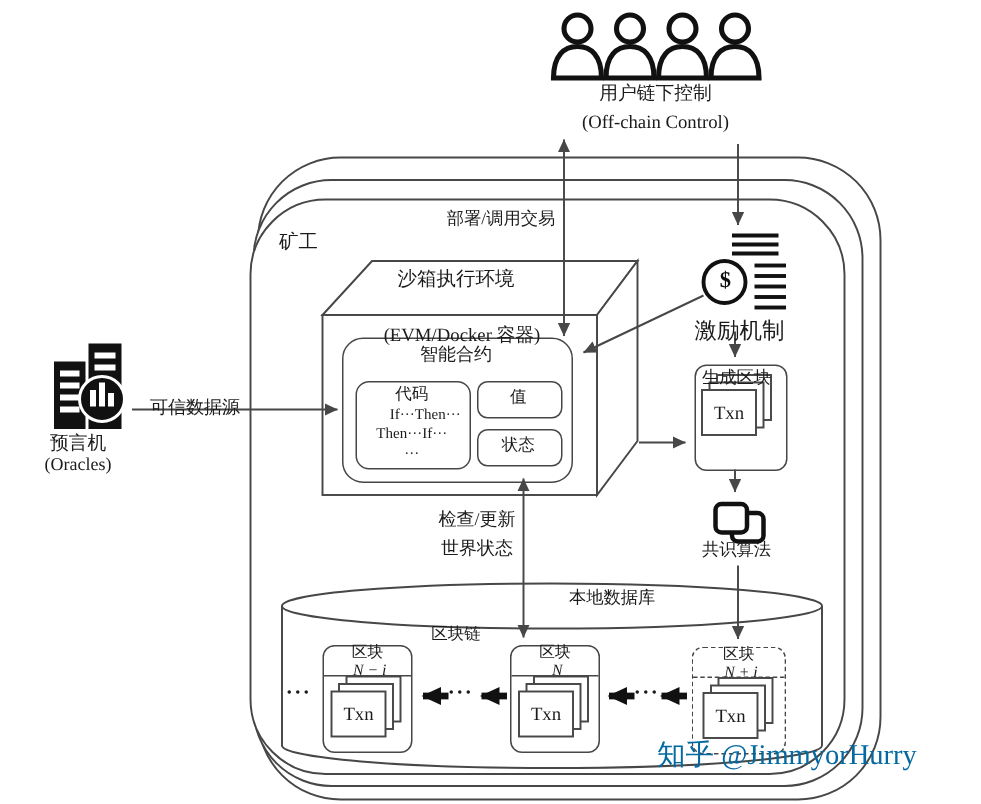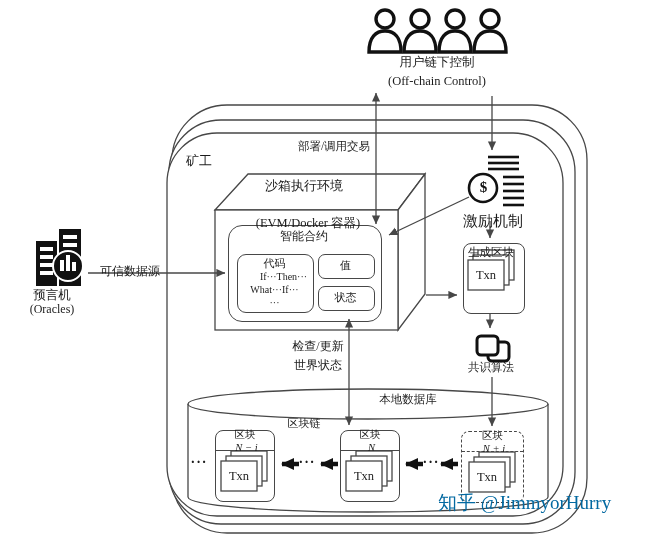--- a/index.html
+++ b/index.html
@@ -143,21 +143,21 @@
   <div class="lbl" style="left:292px;top:139px;width:84px;height:15px;font-size:11.5px;">部署/调用交易</div>
 
   <div class="lbl" style="left:258px;top:179px;width:92px;height:15px;font-size:13px;">沙箱执行环境</div>
   <div class="lbl" style="left:252px;top:180px;width:112px;height:15px;font-size:12.5px;margin-top:36px;">(EVM/Docker 容器)</div>
 
   <div class="box" style="left:228px;top:225px;width:152px;height:95px;border-radius:14px;"></div>
   <div class="lbl" style="left:228px;top:230px;width:152px;height:14px;font-size:12px;">智能合约</div>
   <div class="box" style="left:237px;top:254px;width:75px;height:57px;"></div>
   <div class="lbl" style="left:237px;top:257px;width:75px;height:12px;font-size:11px;">代码</div>
   <div class="lbl codeline" style="left:237px;top:271px;width:93px;height:11px;">If···Then···</div>
-  <div class="lbl codeline" style="left:237px;top:284px;width:75px;height:11px;">What···If···</div>
+  <div class="lbl codeline" style="left:237px;top:284px;width:75px;height:11px;">Then···If···</div>
   <div class="lbl codeline" style="left:237px;top:297px;width:75px;height:11px;">···</div>
   <div class="box" style="left:318px;top:254px;width:55px;height:23px;border-radius:7px;"></div>
   <div class="lbl" style="left:318px;top:254px;width:55px;height:23px;font-size:11px;">值</div>
   <div class="box" style="left:318px;top:286px;width:55px;height:23px;border-radius:7px;"></div>
   <div class="lbl" style="left:318px;top:286px;width:55px;height:23px;font-size:11px;">状态</div>
 
   <div class="lbl" style="left:32px;top:288px;width:40px;height:14px;font-size:12.5px;">预言机</div>
   <div class="lbl" style="left:24px;top:303px;width:56px;height:14px;font-size:12px;">(Oracles)</div>
   <div class="lbl" style="left:97px;top:251px;width:66px;height:14px;font-size:12px;margin-top:14px;">可信数据源</div>
 

